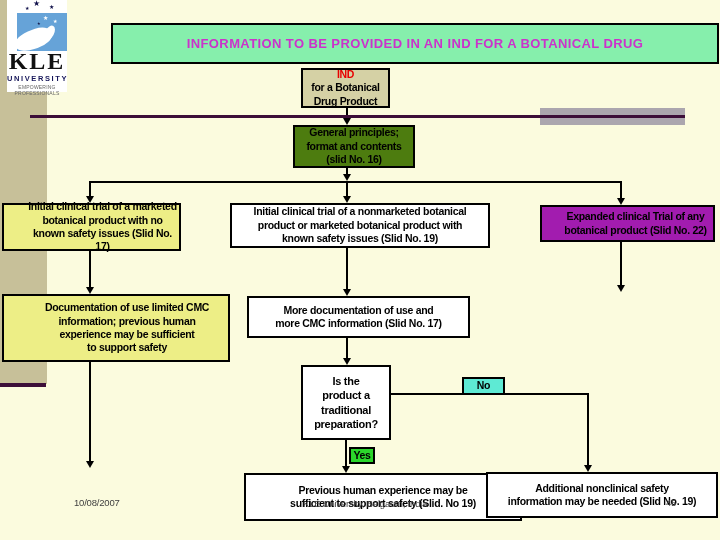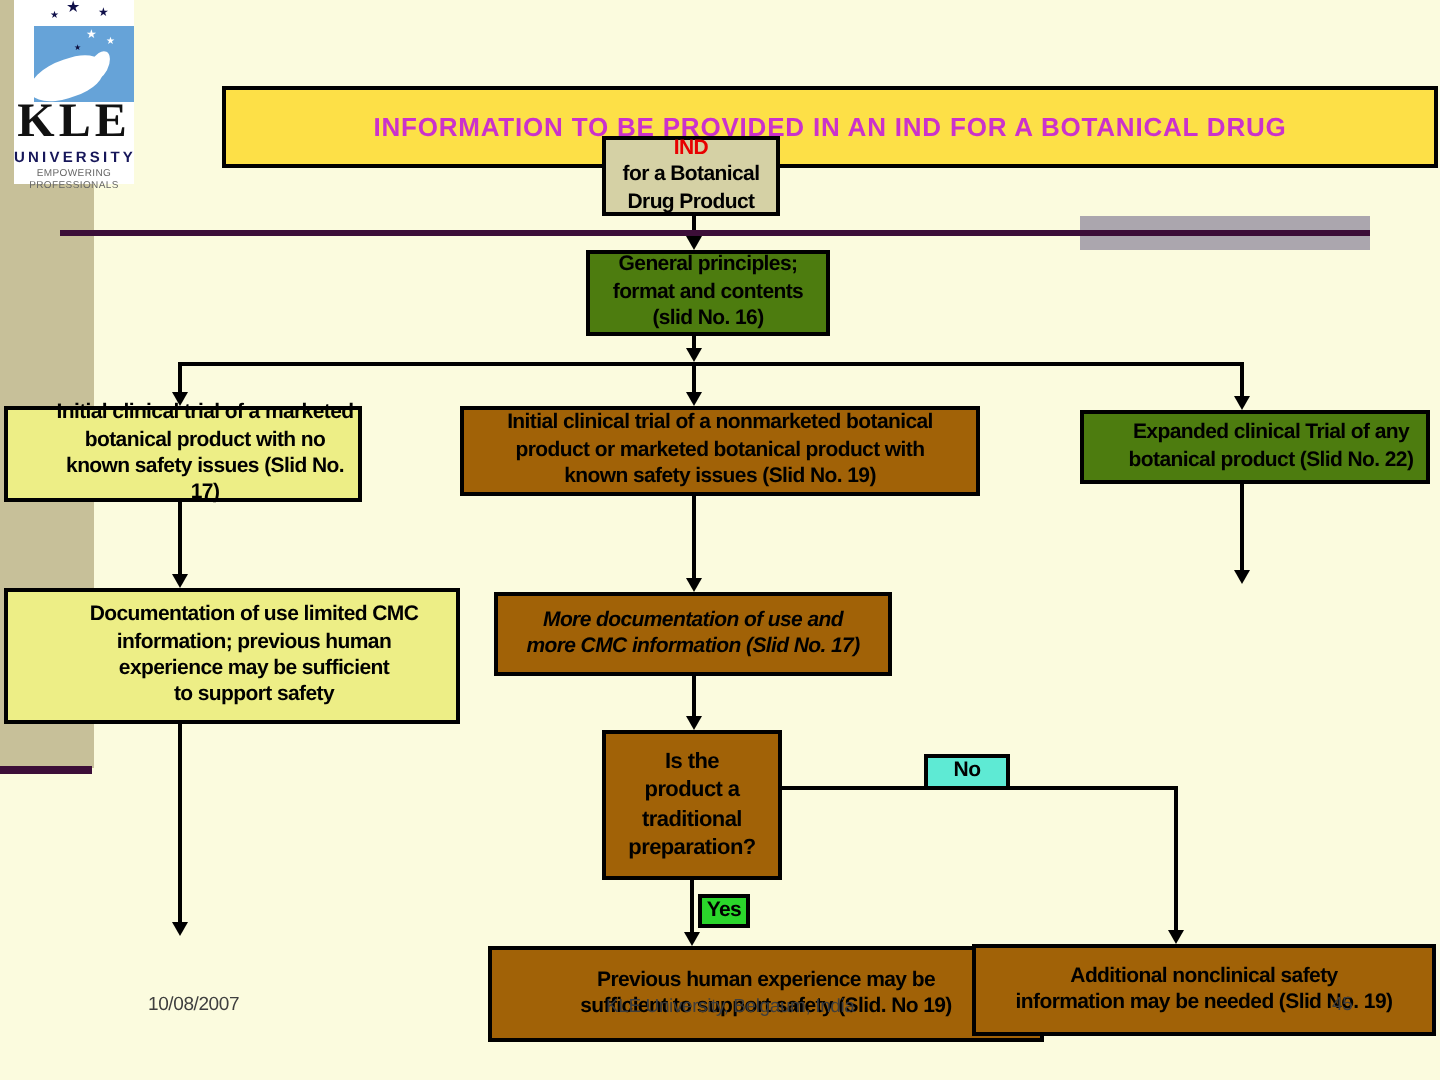--- a/index.html
+++ b/index.html
@@ -17,31 +17,31 @@
   .logo{position:absolute;left:7px;top:0;width:60px;height:92px;background:#ffffff;z-index:4;}
   .logo-sq{position:absolute;left:10px;top:13px;width:50px;height:38px;background:#66A3D8;}
   .star{position:absolute;line-height:1;}
   .hand{position:absolute;left:-3px;top:17px;width:38px;height:19px;background:#fff;border-radius:60% 40% 50% 50%;transform:rotate(-18deg);}
   .thumb{position:absolute;left:28px;top:12px;width:9px;height:16px;background:#fff;border-radius:50%;transform:rotate(28deg);}
   .logo-kle{position:absolute;left:0;top:48px;width:60px;text-align:center;font-family:"Liberation Serif",serif;font-weight:bold;font-size:24px;letter-spacing:2px;color:#111;}
   .logo-univ{position:absolute;left:0;top:74px;width:60px;text-align:center;font-weight:bold;font-size:7.5px;letter-spacing:1.6px;color:#17175A;}
   .logo-tag{position:absolute;left:0;top:84px;width:60px;text-align:center;font-size:5px;letter-spacing:0.2px;color:#666;}
 
   
-  .titlebox{position:absolute;left:111px;top:23px;width:604px;height:37px;background:#fde047;border:2px solid #000;display:flex;align-items:center;justify-content:center;margin-top:20px;}
+  .titlebox{position:absolute;left:111px;top:23px;width:604px;height:37px;background:#86efac;border:2px solid #000;display:flex;align-items:center;justify-content:center;}
   .titletext{color:#CB32CB;font-weight:bold;font-size:13px;letter-spacing:0.4px;text-align:center;}
 
   
   .node{position:absolute;border:2px solid #000;display:flex;align-items:center;justify-content:center;text-align:center;box-sizing:border-box;z-index:4;}
   .node-text{font-weight:bold;font-size:10.5px;line-height:1.28;letter-spacing:-0.3px;color:#000;white-space:pre-line;}
   .tan{background:#D5D1A5;}
   .green{background:#4d7c0f;}
   .yellow{background:#EDEE86;padding-left:22px;}
-  .cyan{background:#a16207;}
-  .plum{background:#4d7c0f;padding-left:16px;}
+  .cyan{background:#ffffff;}
+  .plum{background:#a21caf;padding-left:16px;}
   .red{background:#5eead4;}
   .green2{background:#2BD62B;}
 
   
   .vline,.hline{position:absolute;background:#000;z-index:1;}
   .vline{width:2px;}
   .hline{height:2px;}
   .arr{position:absolute;width:0;height:0;border-left:4px solid transparent;border-right:4px solid transparent;border-top:7px solid #000;z-index:1;}
 
   
@@ -123,21 +123,21 @@
   <div class="arr" style="left:343px;top:289px;"></div>
   <div class="vline" style="left:620px;top:242px;height:44px;"></div>
   <div class="arr" style="left:617px;top:285px;"></div>
 
   <div class="node yellow" style="left:2px;top:294px;width:228px;height:68px;">
     <span class="node-text">Documentation of use limited CMC
 information; previous human
 experience may be sufficient
 to support safety</span>
   </div>
-  <div class="node cyan" style="left:247px;top:296px;width:199px;height:42px;font-style:italic;">
+  <div class="node cyan" style="left:247px;top:296px;width:223px;height:42px;">
     <span class="node-text">More documentation of use and
 more CMC information (Slid No. 17)</span>
   </div>
 
   <div class="vline" style="left:89px;top:362px;height:99px;"></div>
   <div class="arr" style="left:86px;top:461px;"></div>
 
   <div class="vline" style="left:346px;top:338px;height:21px;"></div>
   <div class="arr" style="left:343px;top:358px;"></div>
 

